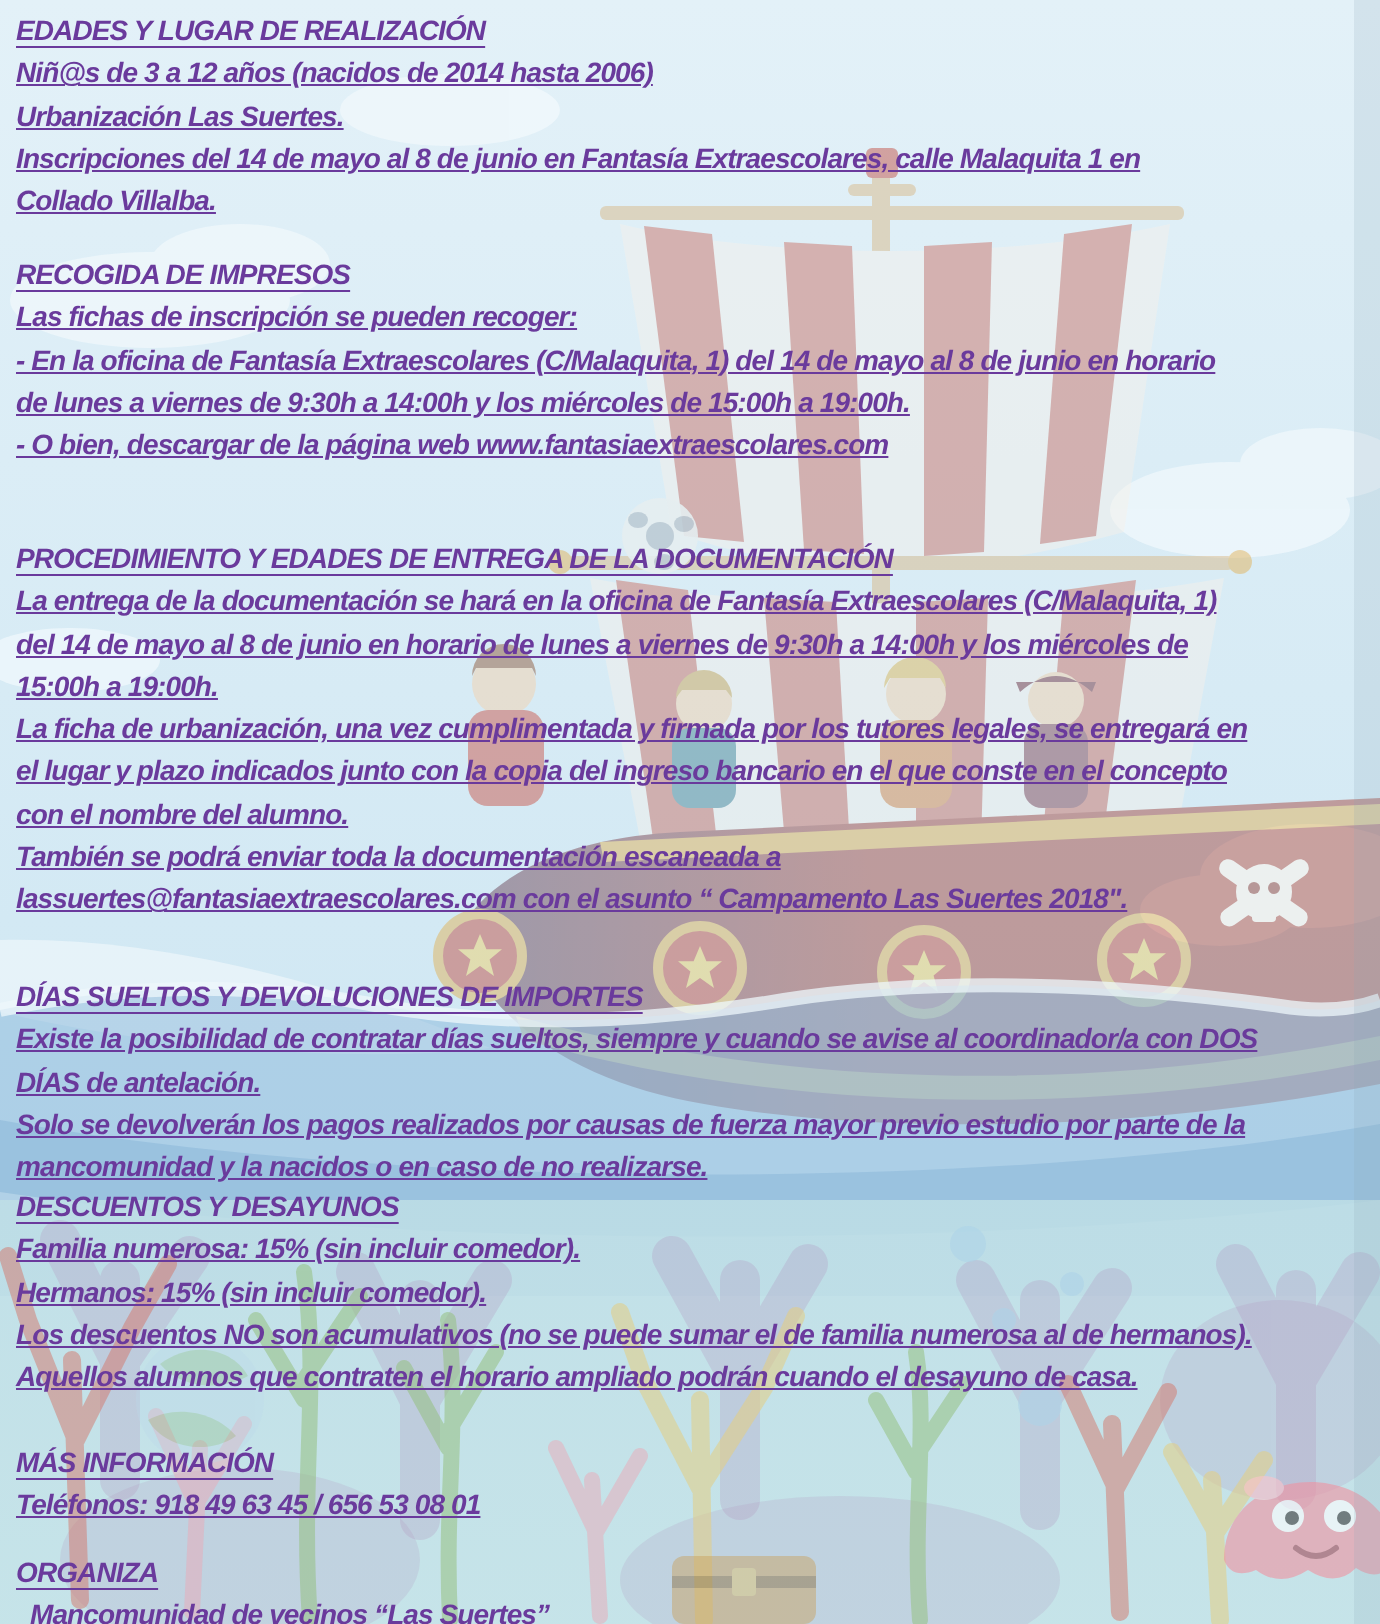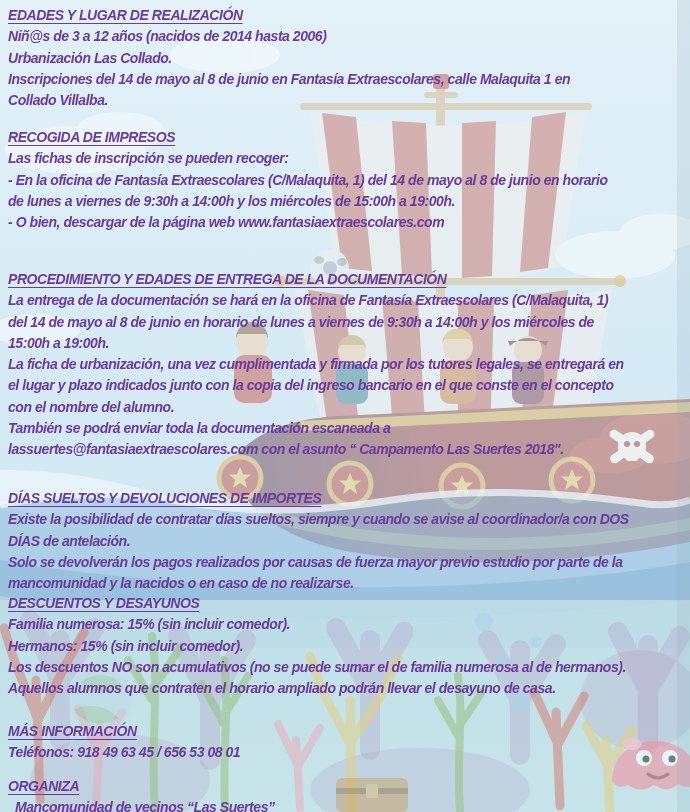--- a/index.html
+++ b/index.html
@@ -9,21 +9,21 @@
     font-family:"Liberation Sans",sans-serif;
   }
   .bg{position:absolute;left:0;top:0;width:690px;height:812px;}
   .content{
     position:absolute;left:0;top:0;width:690px;height:812px;
     color:var(--text,#6a3a9c);
     font-weight:bold;font-style:italic;
     font-size:14px;letter-spacing:-0.45px;
   }
   .section{position:absolute;left:8px;right:0;}
-  .heading,.line{height:21.3px;line-height:21.3px;white-space:nowrap;}
+  .heading,.line{height:21.3px;line-height:21.3px;white-space:nowrap;text-decoration:underline;}
   .heading{text-decoration:underline;text-underline-offset:3px;}
   .indent{padding-left:7px;}
 </style>
 </head>
 <body>
 
 <div class="page">
 
   <svg class="bg" viewBox="0 0 690 812" aria-hidden="true">
     <defs>
@@ -214,21 +214,21 @@
     </g>
 
     <rect x="677" y="0" width="13" height="812" fill="var(--edgeShadow,#8aa5b8)" opacity="0.18"></rect>
   </svg>
 
   <div class="content">
 
     <div class="section" style="top:5px">
       <div class="heading">EDADES Y LUGAR DE REALIZACIÓN</div>
       <div class="line">Niñ@s de 3 a 12 años (nacidos de 2014 hasta 2006)</div>
-      <div class="line">Urbanización Las Collado.</div>
+      <div class="line">Urbanización Las Suertes.</div>
       <div class="line">Inscripciones del 14 de mayo al 8 de junio en Fantasía Extraescolares, calle Malaquita 1 en</div>
       <div class="line">Collado Villalba.</div>
     </div>
 
     <div class="section" style="top:127px">
       <div class="heading">RECOGIDA DE IMPRESOS</div>
       <div class="line">Las fichas de inscripción se pueden recoger:</div>
       <div class="line">- En la oficina de Fantasía Extraescolares (C/Malaquita, 1) del 14 de mayo al 8 de junio en horario</div>
       <div class="line">de lunes a viernes de 9:30h a 14:00h y los miércoles de 15:00h a 19:00h.</div>
       <div class="line">- O bien, descargar de la página web www.fantasiaextraescolares.com</div>
@@ -252,21 +252,21 @@
       <div class="line">DÍAS de antelación.</div>
       <div class="line">Solo se devolverán los pagos realizados por causas de fuerza mayor previo estudio por parte de la</div>
       <div class="line">mancomunidad y la nacidos o en caso de no realizarse.</div>
     </div>
 
     <div class="section" style="top:593px">
       <div class="heading">DESCUENTOS Y DESAYUNOS</div>
       <div class="line">Familia numerosa: 15% (sin incluir comedor).</div>
       <div class="line">Hermanos: 15% (sin incluir comedor).</div>
       <div class="line">Los descuentos NO son acumulativos (no se puede sumar el de familia numerosa al de hermanos).</div>
-      <div class="line">Aquellos alumnos que contraten el horario ampliado podrán llevar el desayuno de casa.</div>
+      <div class="line">Aquellos alumnos que contraten el horario ampliado podrán cuando el desayuno de casa.</div>
     </div>
 
     <div class="section" style="top:721px">
       <div class="heading">MÁS INFORMACIÓN</div>
       <div class="line">Teléfonos: 918 49 63 45 / 656 53 08 01</div>
     </div>
 
     <div class="section" style="top:776px">
       <div class="heading">ORGANIZA</div>
       <div class="line indent">Mancomunidad de vecinos “Las Suertes”</div>

